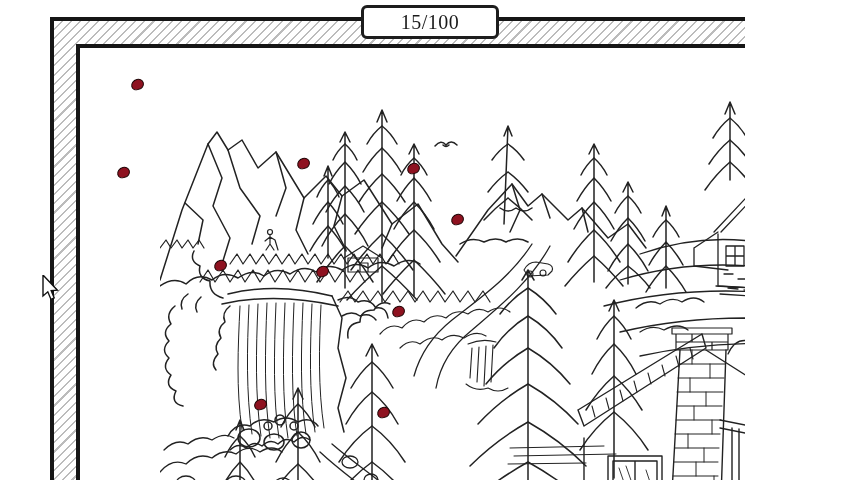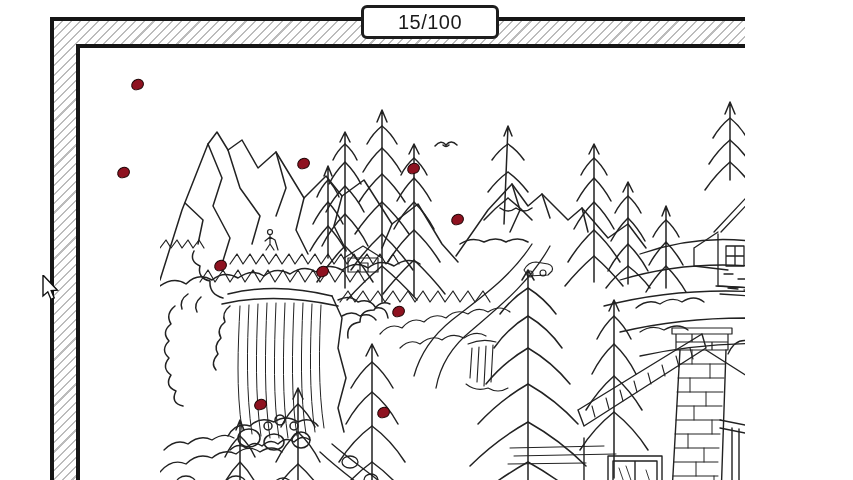--- a/index.html
+++ b/index.html
@@ -1,17 +1,17 @@
 <!DOCTYPE html>
 <html><head>
 <meta charset="utf-8">
 <style>
   html,body{margin:0;padding:0;background:#fff;}
   .stage{position:relative;width:745px;height:480px;overflow:hidden;background:#ffffff;
-         font-family:Liberation Sans, sans-serif;}
+         font-family:Liberation Serif, serif;}
   .board{position:absolute;left:50px;top:17px;width:900px;height:560px;
          border:4px solid #161616;
          background:repeating-linear-gradient(135deg,#ffffff 0px,#ffffff 5px,#bcbcbc 5px,#bcbcbc 6.5px);}
   .canvas{position:absolute;left:76px;top:44px;width:820px;height:520px;
           border:4px solid #161616;background:#ffffff;}
   svg.scene{position:absolute;left:80px;top:48px;}
   .counter{position:absolute;left:361px;top:5px;width:132px;height:28px;background:#fff;
            border:3px solid #1d1d1d;border-radius:6px;display:flex;align-items:center;
            justify-content:center;font-size:20px;color:#1a1a1a;letter-spacing:0.5px;}
   .zoombtn{position:absolute;top:1px;width:38px;height:44px;background:#fff;border:3px solid #1d1d1d;

